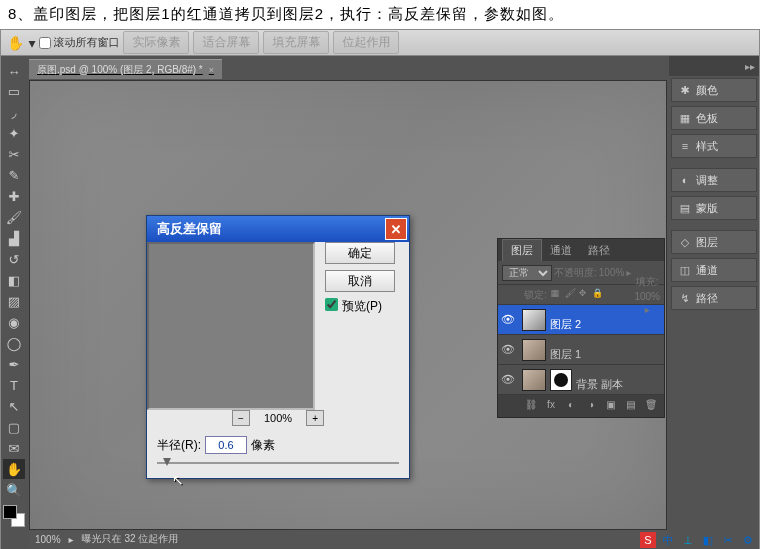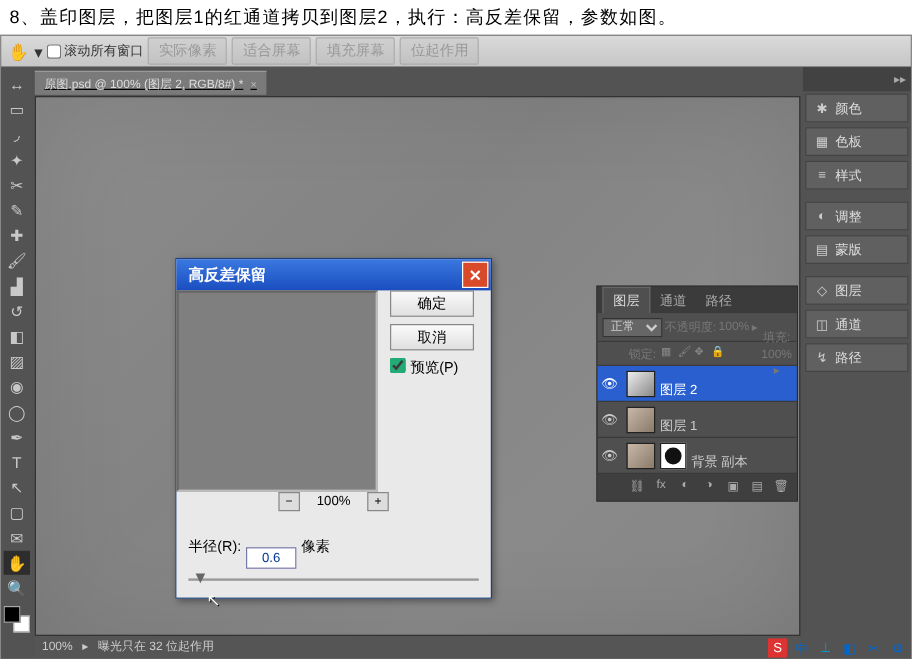--- a/index.html
+++ b/index.html
@@ -43,21 +43,21 @@
   .dialog-body { display:flex; padding:0; gap:10px; }
   .preview-box { width:168px; height:168px; background:#7f7f7f; border:2px inset #bbb; }
   .dlg-controls { display:flex; flex-direction:column; gap:6px; }
   .dlg-btn { width:70px; height:22px; font-size:12px; background:linear-gradient(#fafafa,#e0e0e0); border:1px solid #888; cursor:pointer; }
   .chk-row { display:flex; align-items:flex-start; gap:4px; margin-top:0; font-size:12px; }
   .chk-row input { accent-color:#2a7; }
   .zoom-row { display:flex; align-items:center; justify-content:center; gap:14px; padding:0 10px 6px; }
   .zoom-btn { width:18px; height:16px; border:1px solid #888; background:#ddd; font-size:10px; display:flex; align-items:center; justify-content:center; cursor:pointer; }
   .zoom-pct { font-size:11px; }
   .radius-row { display:flex; align-items:center; gap:4px; padding:4px 10px; font-size:12px; }
-  .radius-input { width:42px; height:18px; border:1px solid #77a; font-size:11px; text-align:center; color:#003399; background:#fff;margin-top:20px; }
+  .radius-input { width:42px; height:18px; border:1px solid #77a; font-size:11px; text-align:center; color:#003399; background:#fff; }
   .slider-row { padding:0 10px 14px; }
   .slider-track { height:2px; background:#999; margin-top:4px; position:relative; }
   .slider-thumb { position:absolute; left:6px; top:-4px; width:8px; height:10px; border-left:4px solid transparent; border-right:4px solid transparent; border-top:8px solid #666; }
   .cursor-arrow { position:absolute; left:5px; top:6px; font-size:14px; color:#fff; text-shadow:1px 1px 0 #000; }
   
   
   .layers-panel { position:absolute; right:94px; top:208px; width:168px; background:#4f4f4f; border:1px solid #2a2a2a; z-index:30; font-size:11px; color:#ccc; }
   .lp-tabs { height:22px; background:#3b3b3b; display:flex; align-items:flex-end; padding:0 4px; gap:0; }
   .lp-tab { padding:3px 8px; font-size:11px; color:#aaa; cursor:pointer; }
   .lp-tab.active { background:#4f4f4f; color:#ddd; border-top:1px solid #666; border-left:1px solid #666; border-right:1px solid #666; }

